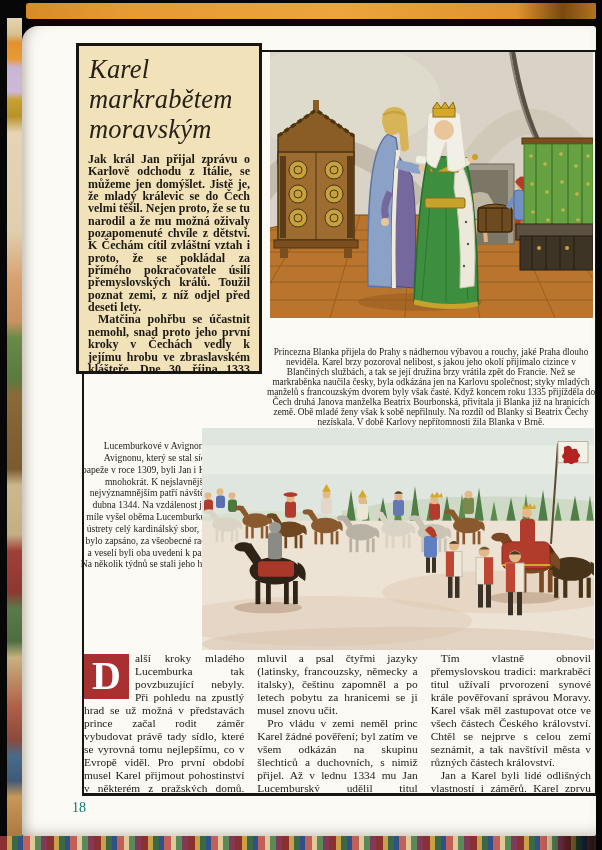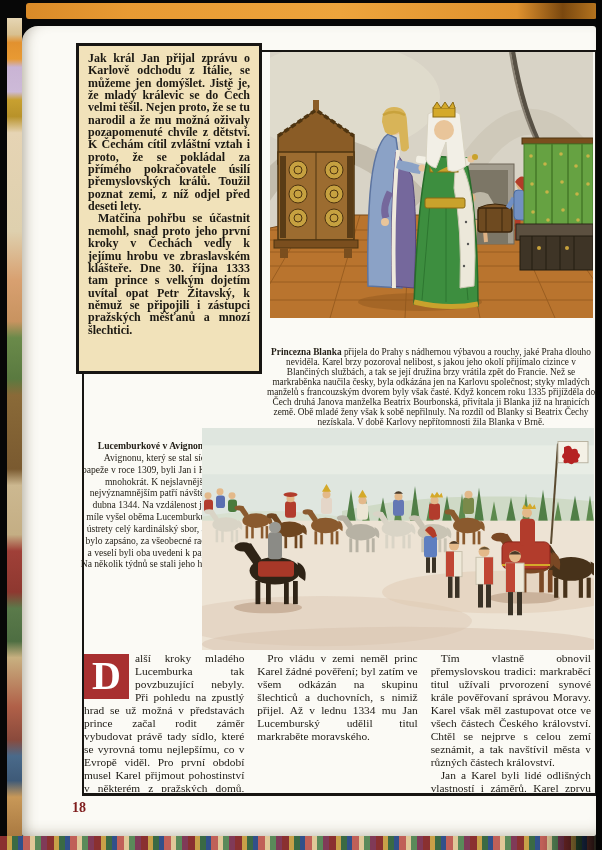--- a/index.html
+++ b/index.html
@@ -29,43 +29,44 @@
   .titlebox p.cont{text-indent:10px;}
   
   .illo-top{position:absolute;left:248px;top:26px;width:323px;height:266px;}
   .illo-mid{position:absolute;left:180px;top:402px;width:392px;height:222px;}
   .illo-top svg,.illo-mid svg{width:100%;height:100%;display:block;}
   
   .cap-blanka{position:absolute;left:244px;top:322px;width:330px;height:84px;overflow:hidden;
     font-size:9.3px;line-height:9.95px;text-align:center;color:#211d15;}
   .cap-avignon{position:absolute;left:58px;top:414px;width:140px;height:182px;overflow:hidden;
     font-size:9.6px;line-height:11.85px;text-align:right;color:#211d15;}
-  .cap-lead{font-weight:bold;}
+  .cap-lead{font-weight:normal;}
   
   .columns{position:absolute;left:62px;top:626px;width:507px;height:140px;display:flex;gap:13px;overflow:hidden;}
   .col{flex:1;font-size:11.4px;line-height:13px;text-align:justify;hyphens:auto;}
   .col p{margin:0;}
   .col p.ind{text-indent:10px;}
   .dropcap{float:left;width:45px;height:45px;margin:2px 6px 0 0;background:#a83030;
     color:#fff;font-weight:bold;font-size:40px;line-height:44px;text-align:center;
     font-family:"Liberation Serif",serif;}
-  .pagenum{position:absolute;left:50px;top:774px;font-weight:bold;font-size:14px;color:#7f1d1d;}
+  .pagenum{position:absolute;left:50px;top:774px;font-weight:normal;font-size:14px;color:#0f766e;}
 </style>
 </head>
 <body>
 
 <div class="scan">
   <div class="top-band"></div>
   <div class="left-strip"></div>
   <div class="bottom-floral"></div>
 
   <div class="page">
     <div class="frame"></div>
 
     <div class="titlebox">
+      <h1>Karel markrabětem moravským</h1>
       <p>Jak král Jan přijal zprávu o Karlově odchodu z Itálie, se můžeme jen domýšlet. Jistě je, že mladý králevic se do Čech velmi těšil. Nejen proto, že se tu narodil a že mu možná oživaly pozapomenuté chvíle z dětství. K Čechám cítil zvláštní vztah i proto, že se pokládal za přímého pokračovatele úsilí přemyslovských králů. Toužil poznat zemi, z níž odjel před deseti lety.</p>
       <p class="cont">Matčina pohřbu se účastnit nemohl, snad proto jeho první kroky v Čechách vedly k jejímu hrobu ve zbraslavském klášteře. Dne 30. října 1333 tam prince s velkým dojetím uvítal opat Petr Žitavský, k němuž se připojili i zástupci pražských měšťanů a mnozí šlechtici.</p>
     </div>
 
     <div class="illo-top">
       <svg viewBox="0 0 323 266" preserveAspectRatio="none">
         <rect width="323" height="266" fill="#d8d3c6"></rect>
         <ellipse cx="70" cy="45" rx="100" ry="55" fill="#e3decf" opacity="0.7"></ellipse>
         <path d="M-30,180 Q40,30 150,150" stroke="#c3bcac" stroke-width="22" fill="none"></path>
         <path d="M150,220 Q245,-40 340,150" stroke="#cfc9ba" stroke-width="26" fill="none"></path>
@@ -352,20 +353,21 @@
         </g>
       </svg>
     </div>
 
     <div class="columns">
       <div class="col">
         <span class="dropcap">D</span>
         <span>alší kroky mladého Lucemburka tak povzbuzující nebyly. Při pohledu na zpustlý hrad se už možná v představách prince začal rodit záměr vybudovat právě tady sídlo, které se vyrovná tomu nejlepšímu, co v Evropě viděl. Pro první období musel Karel přijmout pohostinství v některém z pražských domů, snad U Štupartů. Přestože</span>
       </div>
       <div class="col">
+        <p>mluvil a psal čtyřmi jazyky (latinsky, francouzsky, německy a italsky), češtinu zapomněl a po letech pobytu za hranicemi se ji musel znovu učit.</p>
         <p class="ind">Pro vládu v zemi neměl princ Karel žádné pověření; byl zatím ve všem odkázán na skupinu šlechticů a duchovních, s nimiž přijel. Až v lednu 1334 mu Jan Lucemburský udělil titul markraběte moravského.</p>
       </div>
       <div class="col">
         <p class="ind">Tím vlastně obnovil přemyslovskou tradici: markraběcí titul užívali prvorození synové krále pověřovaní správou Moravy. Karel však měl zastupovat otce ve všech částech Českého království. Chtěl se nejprve s celou zemí seznámit, a tak navštívil města v různých částech království.</p>
         <p class="ind">Jan a Karel byli lidé odlišných vlastností i záměrů. Karel zprvu hle-</p>
       </div>
     </div>
 
     <div class="pagenum">18</div>
   </div>

